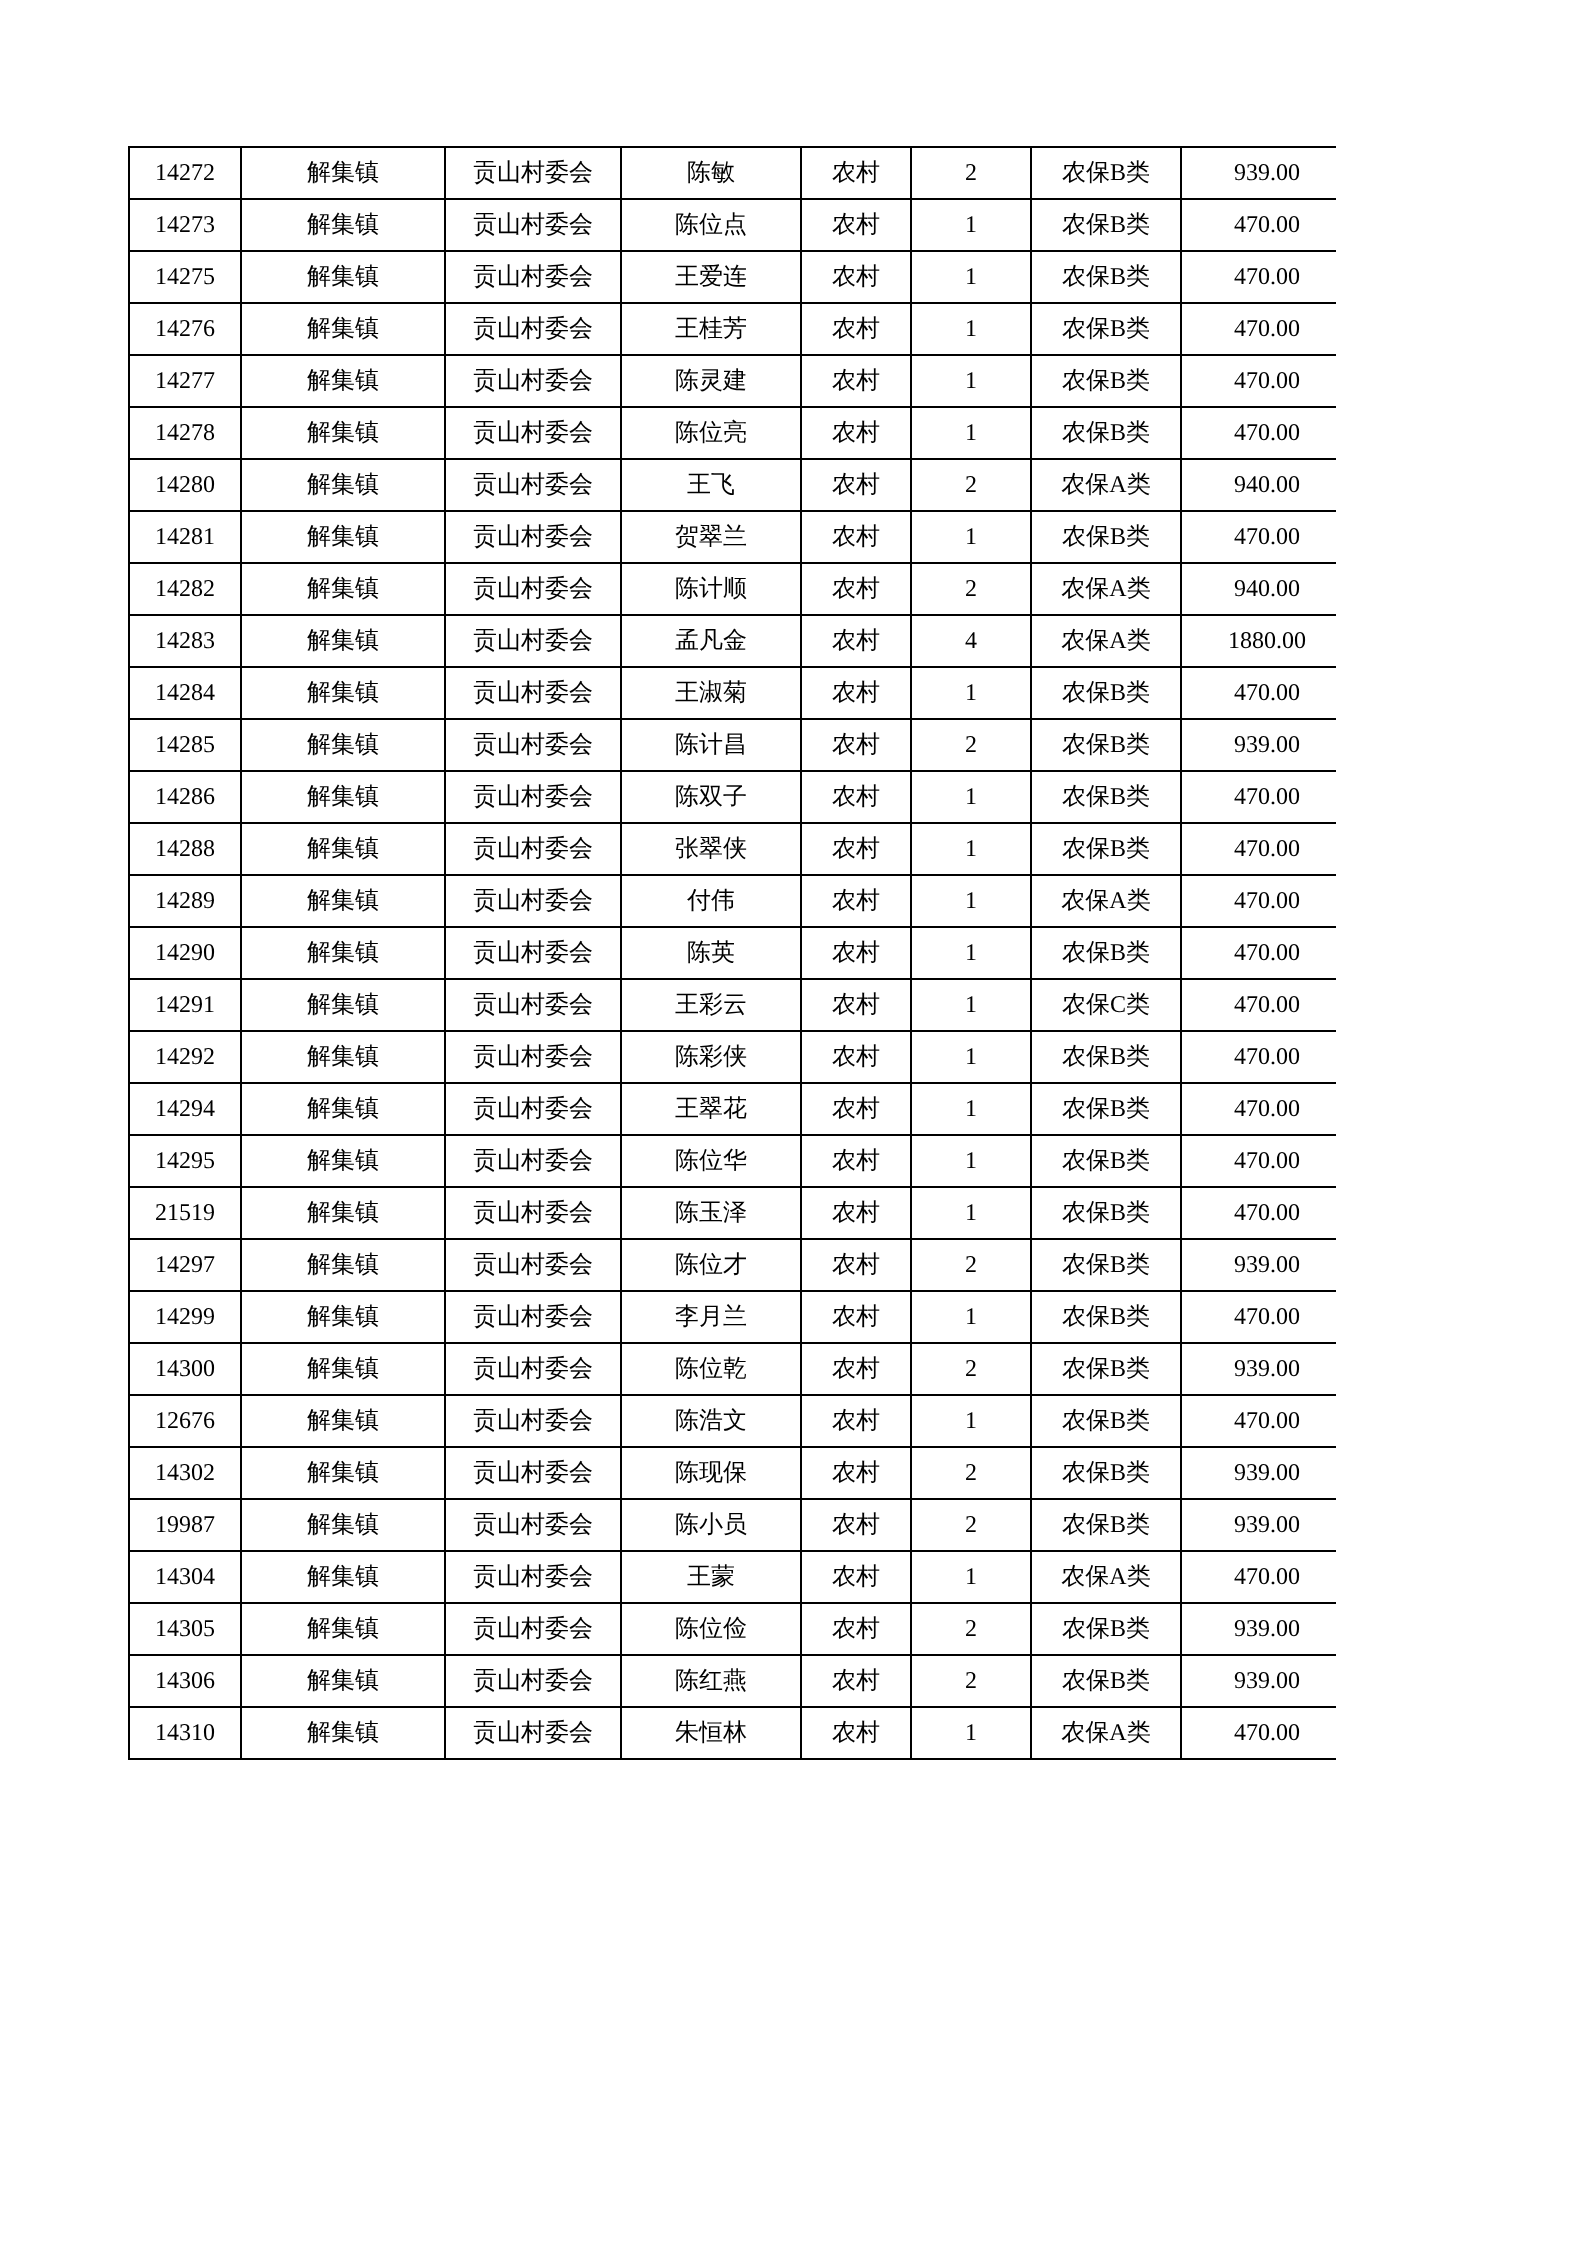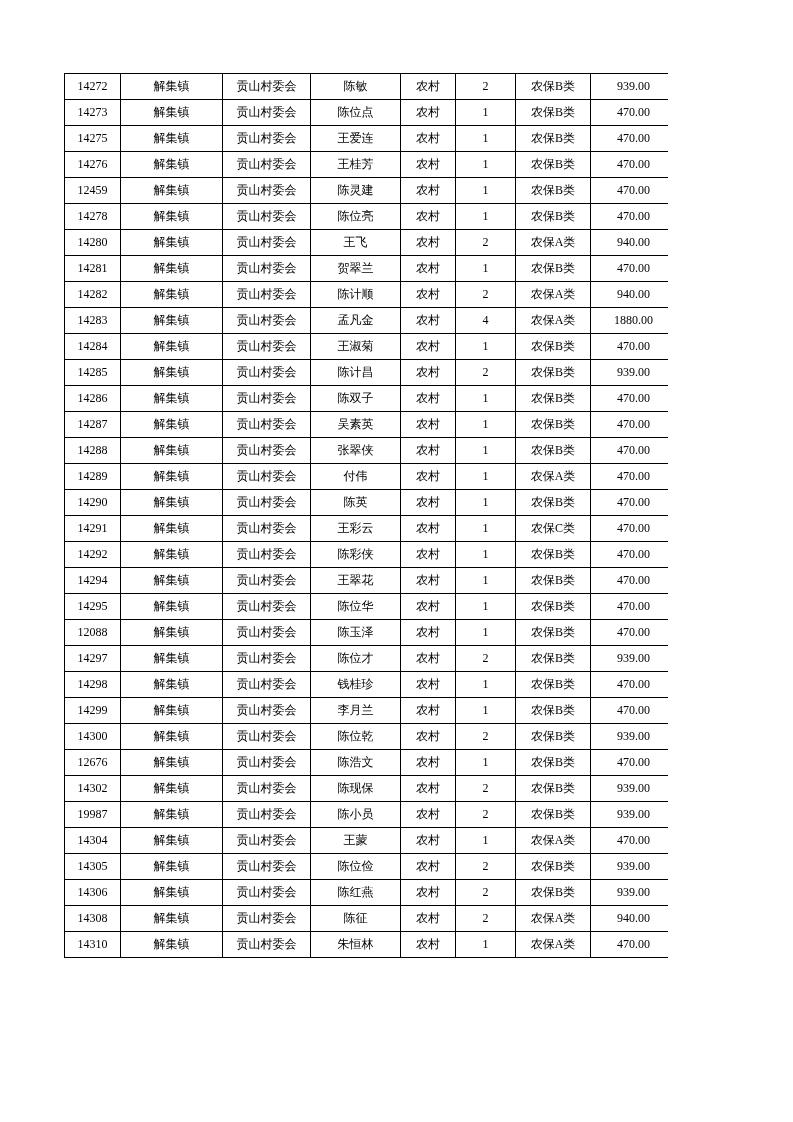--- a/index.html
+++ b/index.html
@@ -101,21 +101,21 @@
           <td>14276</td>
           <td>解集镇</td>
           <td>贡山村委会</td>
           <td>王桂芳</td>
           <td>农村</td>
           <td>1</td>
           <td>农保B类</td>
           <td>470.00</td>
         </tr>
         <tr>
-          <td>12459</td>
+          <td>14277</td>
           <td>解集镇</td>
           <td>贡山村委会</td>
           <td>陈灵建</td>
           <td>农村</td>
           <td>1</td>
           <td>农保B类</td>
           <td>470.00</td>
         </tr>
         <tr>
           <td>14278</td>
@@ -191,30 +191,20 @@
           <td>14286</td>
           <td>解集镇</td>
           <td>贡山村委会</td>
           <td>陈双子</td>
           <td>农村</td>
           <td>1</td>
           <td>农保B类</td>
           <td>470.00</td>
         </tr>
         <tr>
-          <td>14287</td>
-          <td>解集镇</td>
-          <td>贡山村委会</td>
-          <td>吴素英</td>
-          <td>农村</td>
-          <td>1</td>
-          <td>农保B类</td>
-          <td>470.00</td>
-        </tr>
-        <tr>
           <td>14288</td>
           <td>解集镇</td>
           <td>贡山村委会</td>
           <td>张翠侠</td>
           <td>农村</td>
           <td>1</td>
           <td>农保B类</td>
           <td>470.00</td>
         </tr>
         <tr>
@@ -271,50 +261,40 @@
           <td>14295</td>
           <td>解集镇</td>
           <td>贡山村委会</td>
           <td>陈位华</td>
           <td>农村</td>
           <td>1</td>
           <td>农保B类</td>
           <td>470.00</td>
         </tr>
         <tr>
-          <td>12088</td>
+          <td>21519</td>
           <td>解集镇</td>
           <td>贡山村委会</td>
           <td>陈玉泽</td>
           <td>农村</td>
           <td>1</td>
           <td>农保B类</td>
           <td>470.00</td>
         </tr>
         <tr>
           <td>14297</td>
           <td>解集镇</td>
           <td>贡山村委会</td>
           <td>陈位才</td>
           <td>农村</td>
           <td>2</td>
           <td>农保B类</td>
           <td>939.00</td>
         </tr>
         <tr>
-          <td>14298</td>
-          <td>解集镇</td>
-          <td>贡山村委会</td>
-          <td>钱桂珍</td>
-          <td>农村</td>
-          <td>1</td>
-          <td>农保B类</td>
-          <td>470.00</td>
-        </tr>
-        <tr>
           <td>14299</td>
           <td>解集镇</td>
           <td>贡山村委会</td>
           <td>李月兰</td>
           <td>农村</td>
           <td>1</td>
           <td>农保B类</td>
           <td>470.00</td>
         </tr>
         <tr>
@@ -379,30 +359,20 @@
         </tr>
         <tr>
           <td>14306</td>
           <td>解集镇</td>
           <td>贡山村委会</td>
           <td>陈红燕</td>
           <td>农村</td>
           <td>2</td>
           <td>农保B类</td>
           <td>939.00</td>
-        </tr>
-        <tr>
-          <td>14308</td>
-          <td>解集镇</td>
-          <td>贡山村委会</td>
-          <td>陈征</td>
-          <td>农村</td>
-          <td>2</td>
-          <td>农保A类</td>
-          <td>940.00</td>
         </tr>
         <tr>
           <td>14310</td>
           <td>解集镇</td>
           <td>贡山村委会</td>
           <td>朱恒林</td>
           <td>农村</td>
           <td>1</td>
           <td>农保A类</td>
           <td>470.00</td>

